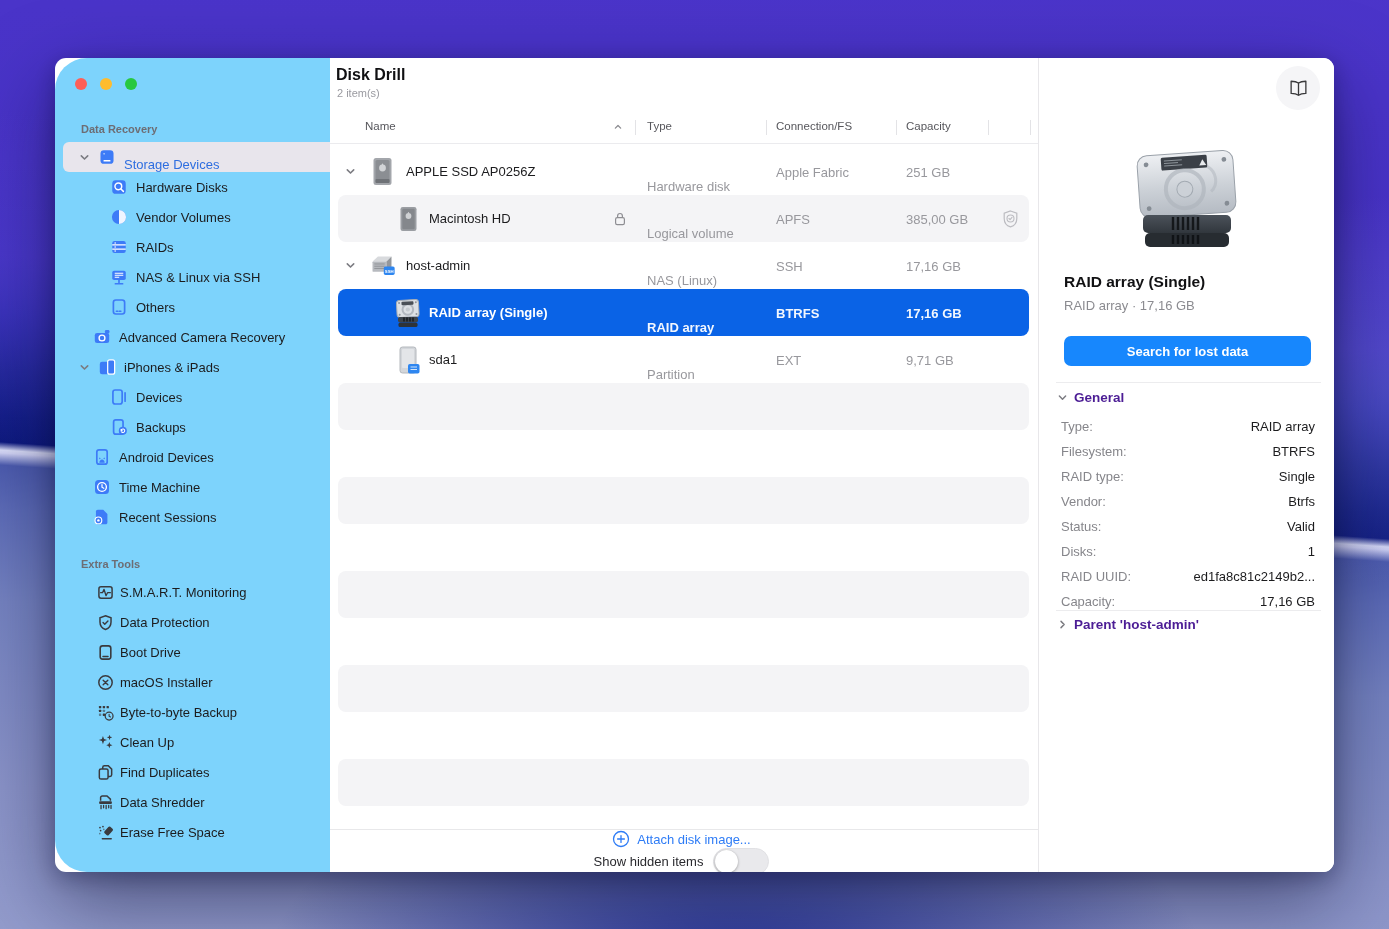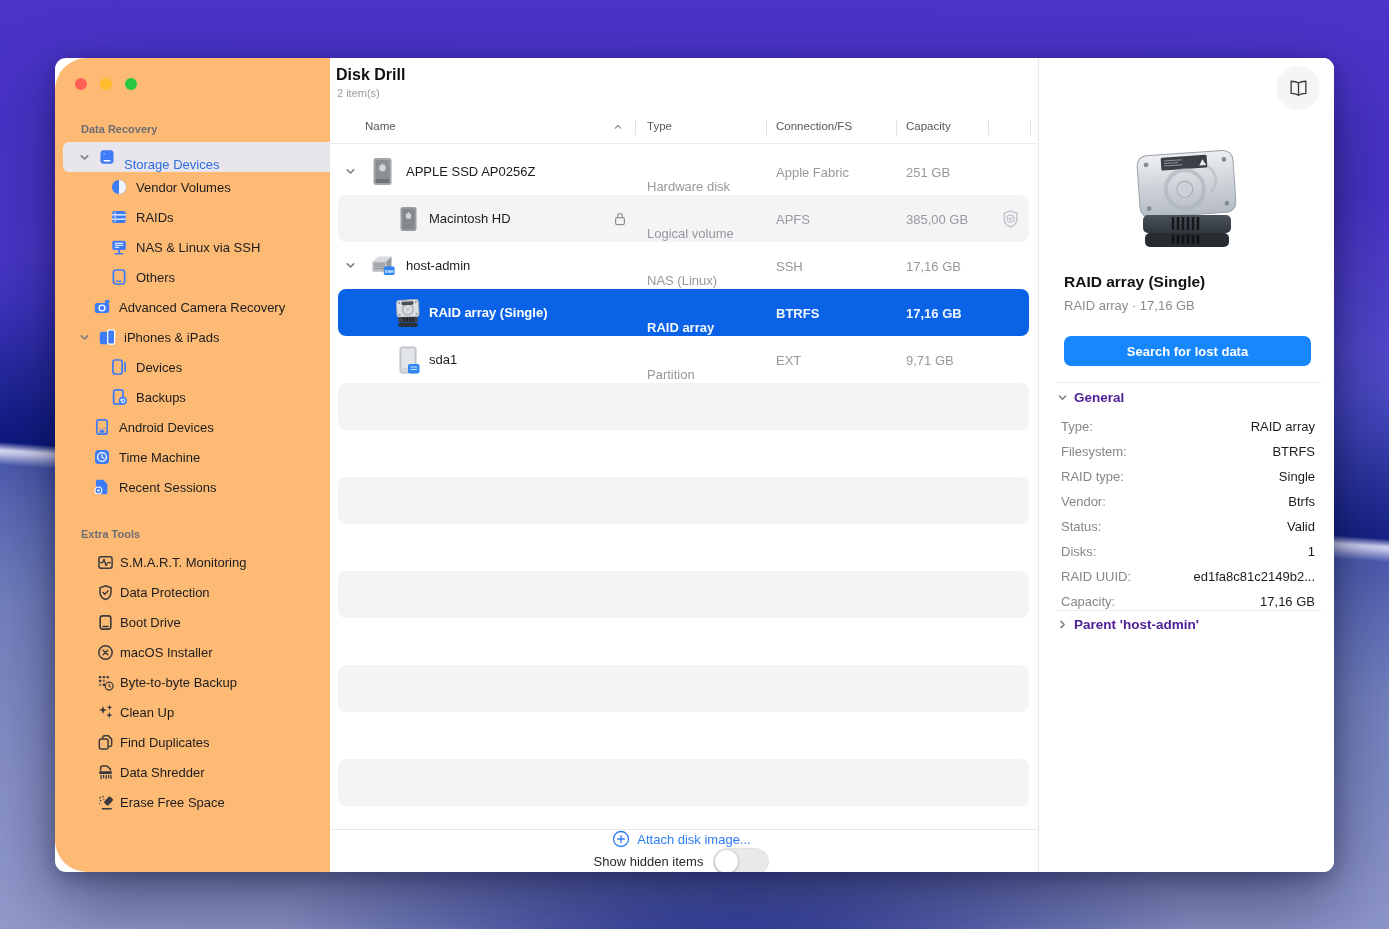--- a/index.html
+++ b/index.html
@@ -15,21 +15,21 @@
       #4d5caf 54.2%, #5d6cb8 58%, #7583c1 66%, #8b94c9 82%, #97a0cf 100%);}
   .wallpaper .shade{position:absolute;inset:0;background:
       radial-gradient(55% 42% at 53% 106%, rgba(10,24,140,.85), rgba(10,24,140,0) 62%),
       radial-gradient(42% 30% at 102% 42%, rgba(130,140,225,.35), transparent 70%),
       radial-gradient(40% 26% at -2% 30%, rgba(90,70,210,.4), transparent 70%);}
   
   .window{position:absolute;left:55px;top:58px;width:1279px;height:814px;background:#fff;
     border-radius:11px;overflow:hidden;
     box-shadow:0 30px 80px rgba(8,10,45,.5),0 6px 22px rgba(8,10,45,.3);}
   
-  .sidebar{position:absolute;left:0;top:0;bottom:0;width:321px;background:#fdba74;
+  .sidebar{position:absolute;left:0;top:0;bottom:0;width:321px;background:#7dd3fc;
     border-right:1px solid #e4e2e7;box-sizing:border-box;border-radius:32px;}
   .traffic{position:absolute;top:20px;left:20px;display:flex;gap:13px;}
   .tl{width:12px;height:12px;border-radius:50%;}
   .tl.red{background:#fe5f57;}.tl.yellow{background:#febc2e;}.tl.green{background:#28c840;}
   .side-sections{position:absolute;top:62px;left:0;right:0;}
   .side-header{height:18px;line-height:18px;padding-left:26px;font-size:11px;font-weight:700;
     color:#6d6d74;margin-bottom:4px;}
   .side-header.second{margin-top:23px;}
   .side-item{height:30px;display:flex;align-items:center;margin:0 8px;border-radius:6px;
     padding-left:14px;cursor:default;}
@@ -132,20 +132,30 @@
               <rect x="2.2" y="2" width="11.6" height="12" rx="3" fill="currentColor"></rect>
               <rect x="4.8" y="10.6" width="6.4" height="1.5" rx=".75" fill="#fff"></rect>
               <circle cx="5.4" cy="5.2" r=".7" fill="#fff" opacity=".7"></circle>
             </svg>
           </span>
           <span class="side-label">Storage Devices</span>
         </div>
         <div class="side-item lvl2 tone-blue">
           <span class="side-icon">
             <svg viewBox="0 0 16 16" width="18" height="18">
+              <rect x="2" y="2" width="12" height="12" rx="3" fill="currentColor"></rect>
+              <circle cx="7.4" cy="7.4" r="3" fill="none" stroke="#fff" stroke-width="1.3"></circle>
+              <path d="M9.7 9.7l2.2 2.2" stroke="#fff" stroke-width="1.3" stroke-linecap="round"></path>
+            </svg>
+          </span>
+          <span class="side-label">Hardware Disks</span>
+        </div>
+        <div class="side-item lvl2 tone-blue">
+          <span class="side-icon">
+            <svg viewBox="0 0 16 16" width="18" height="18">
               <circle cx="8" cy="8" r="6.3" fill="currentColor"></circle>
               <path d="M8 1.7a6.3 6.3 0 0 1 0 12.6z" fill="#fff" opacity=".92"></path>
             </svg>
           </span>
           <span class="side-label">Vendor Volumes</span>
         </div>
         <div class="side-item lvl2 tone-blue">
           <span class="side-icon">
             <svg viewBox="0 0 16 16" width="18" height="18">
               <rect x="2" y="2.6" width="12" height="10.8" rx="2" fill="currentColor"></rect>

